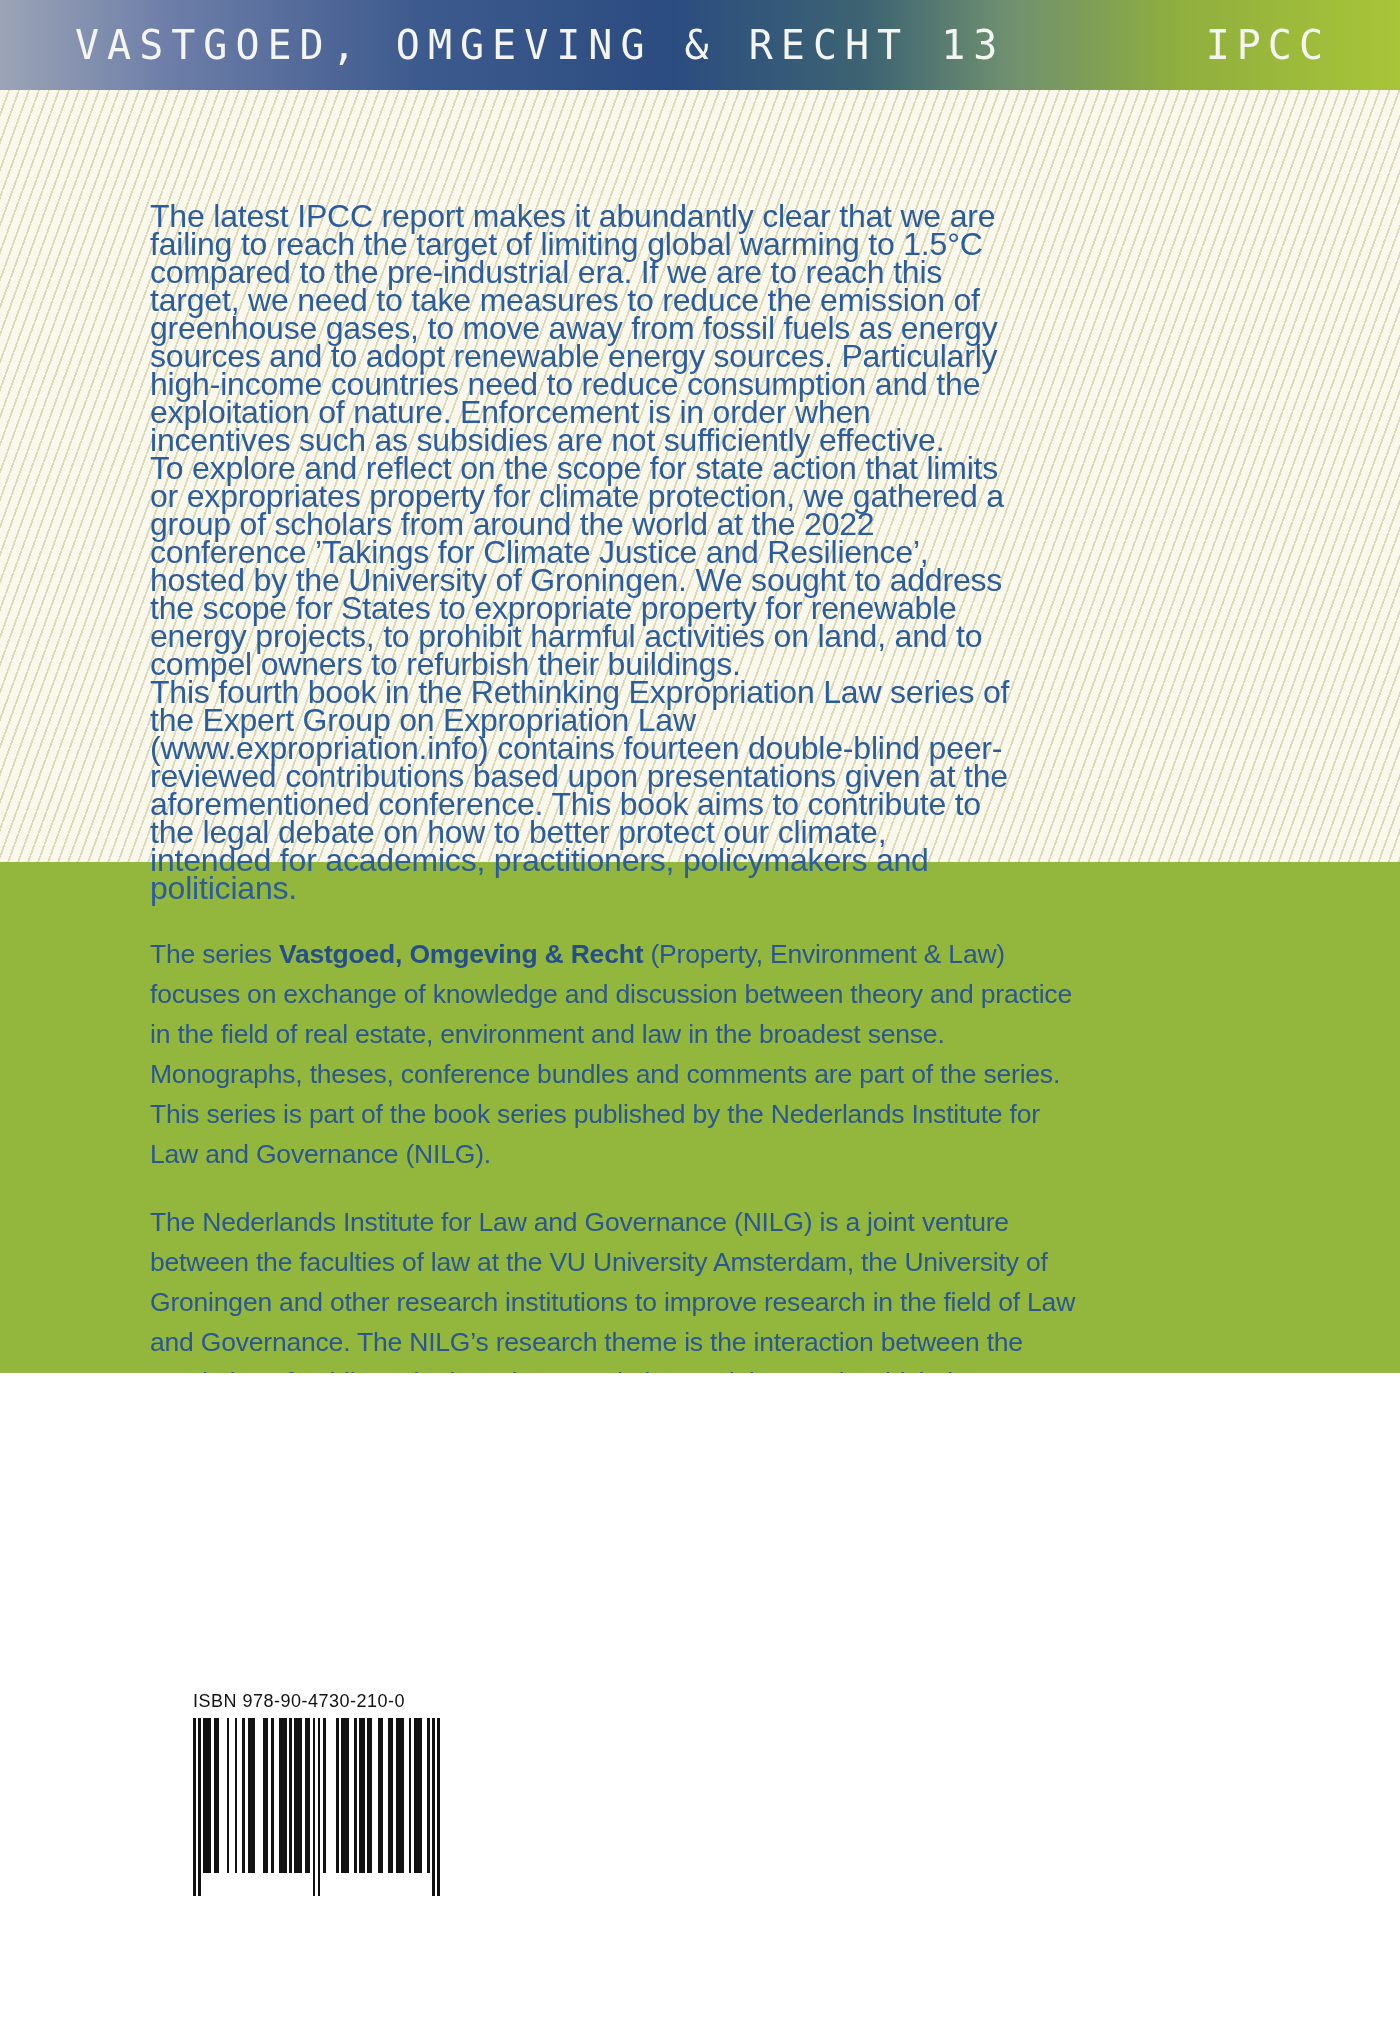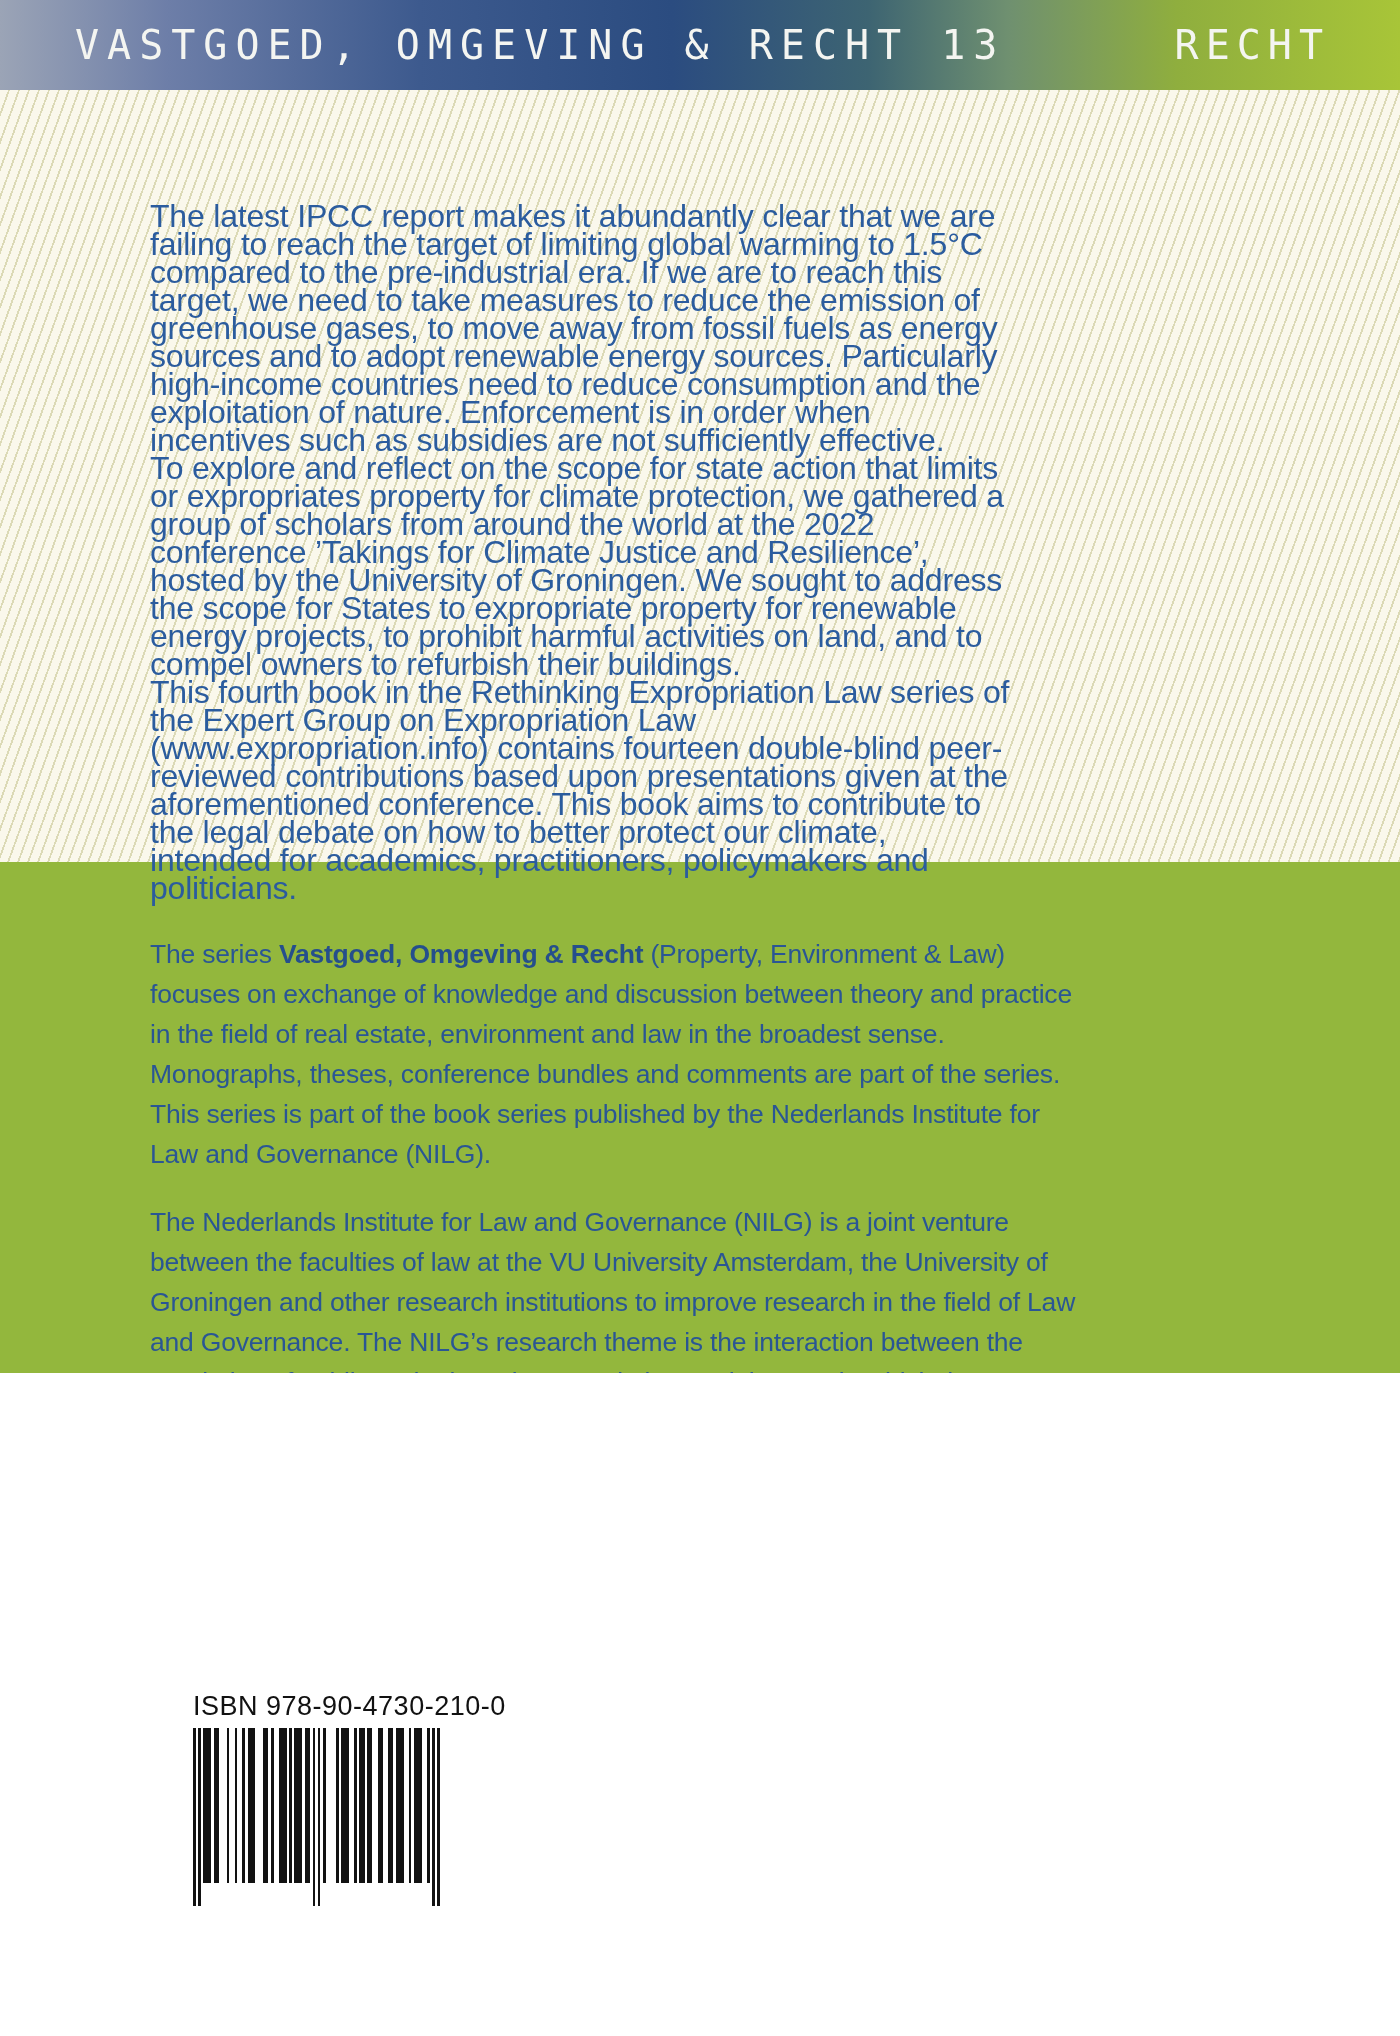--- a/index.html
+++ b/index.html
@@ -79,21 +79,21 @@
   }
   .barcode-block {
     position: absolute;
     left: 145px;
     top: 318px;
     width: 360px;
   }
   .isbn-label {
     margin-left: 48px;
     color: #111111;
-    font-size: 27px;
+    font-size: 18px;
     letter-spacing: 0.5px;
     white-space: nowrap;
   }
   .bars {
     position: relative;
     margin-left: 48px;
     margin-top: 6px;
     width: 248px;
     height: 178px;
   }
@@ -106,21 +106,21 @@
   }
   .bars .bar.tall { height: 178px; }
 </style>
 </head>
 <body>
 
 <div class="cover">
 
   <div class="top-bar">
     <span class="bar-text series-number-title">VASTGOED, OMGEVING &amp; RECHT 13</span>
-    <span class="bar-text publisher-mark">RECHT</span>
+    <span class="bar-text publisher-mark">IPCC</span>
   </div>
 
   <div class="synopsis">
     <p>The latest IPCC report makes it abundantly clear that we are failing to reach the target of limiting global warming to 1.5°C compared to the pre-industrial era. If we are to reach this target, we need to take measures to reduce the emission of greenhouse gases, to move away from fossil fuels as energy sources and to adopt renewable energy sources. Particularly high-income countries need to reduce consumption and the exploitation of nature. Enforcement is in order when incentives such as subsidies are not sufficiently effective.</p>
     <p>To explore and reflect on the scope for state action that limits or expropriates property for climate protection, we gathered a group of scholars from around the world at the 2022 conference ’Takings for Climate Justice and Resilience’, hosted by the University of Groningen. We sought to address the scope for States to expropriate property for renewable energy projects, to prohibit harmful activities on land, and to compel owners to refurbish their buildings.</p>
     <p>This fourth book in the Rethinking Expropriation Law series of the Expert Group on Expropriation Law (www.expropriation.info) contains fourteen double-blind peer-reviewed contributions based upon presentations given at the aforementioned conference. This book aims to contribute to the legal debate on how to better protect our climate, intended for academics, practitioners, policymakers and politicians.</p>
   </div>
 
   <div class="series-info">
     <p><span>The series </span><b>Vastgoed, Omgeving &amp; Recht</b><span> (Property, Environment &amp; Law) focuses on exchange of knowledge and discussion between theory and practice in the field of real estate, environment and law in the broadest sense. Monographs, theses, conference bundles and comments are part of the series. This series is part of the book series published by the Nederlands Institute for Law and Governance (NILG).</span></p>

